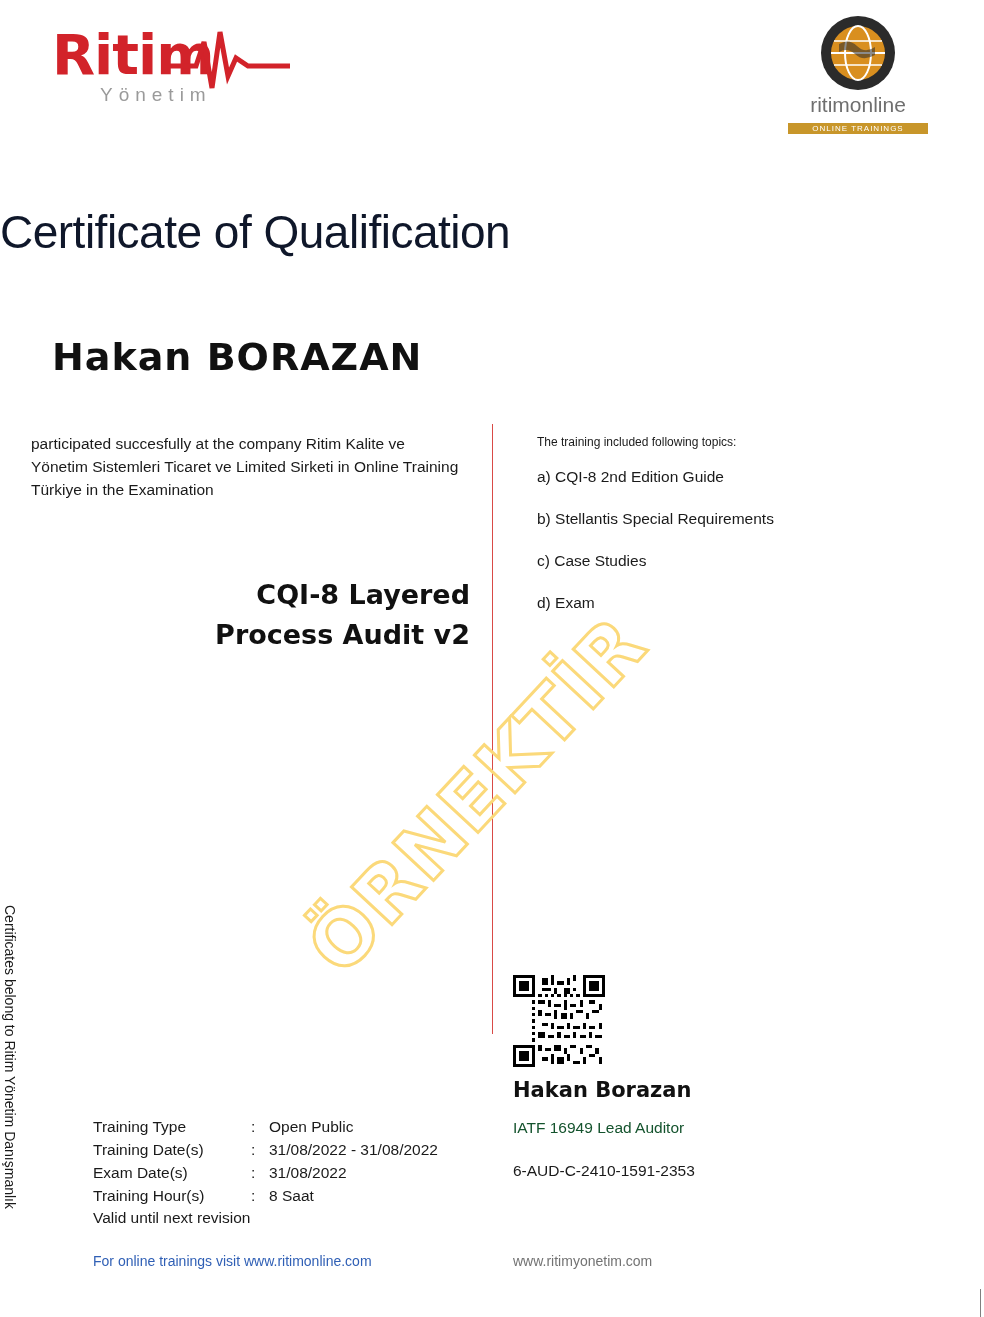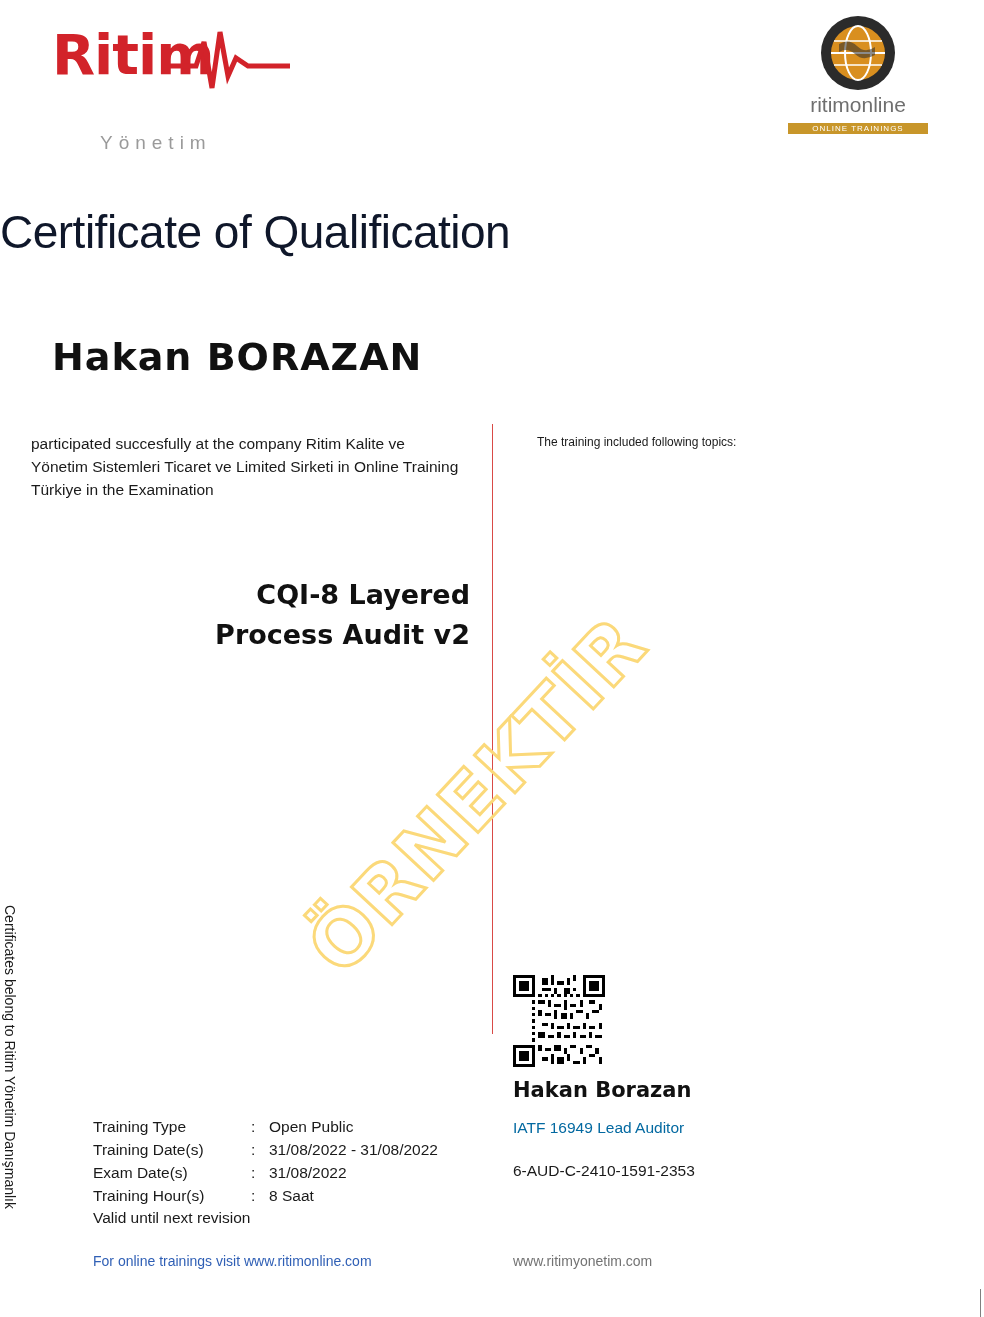--- a/index.html
+++ b/index.html
@@ -44,21 +44,20 @@
     top: 6px;
   }
   .brand-logo .yonetim-word {
     position: absolute;
     left: 48px;
     top: 62px;
     font-family: "Liberation Sans", sans-serif;
     font-size: 19px;
     letter-spacing: 6px;
     color: #9a9a9a;
-    margin-top: 48px;
   }
 
   .ritimonline-logo {
     position: absolute;
     right: 46px;
     top: 14px;
     width: 160px;
     height: 110px;
     text-align: center;
   }
@@ -222,21 +221,21 @@
     font-family: "DejaVu Sans", sans-serif;
     font-size: 21px;
     font-weight: bold;
     color: #111111;
   }
   .signer-title {
     position: absolute;
     left: 513px;
     top: 1119px;
     font-size: 15.5px;
-    color: #0369a1;
+    color: #14532d;
   }
   .signer-code {
     position: absolute;
     left: 513px;
     top: 1162px;
     font-size: 15.5px;
     color: #1a1a1a;
   }
 
   
@@ -324,20 +323,26 @@
   <div class="v-divider"></div>
 
   <div class="participation">participated succesfully at the company Ritim Kalite ve Yönetim Sistemleri Ticaret ve Limited Sirketi in Online Training Türkiye in the Examination</div>
 
   <div class="course-name">
     <div>CQI-8 Layered</div>
     <div>Process Audit v2</div>
   </div>
 
   <div class="topics-intro">The training included following topics:</div>
+  <div class="topics-list">
+    <div class="topic">a)  CQI-8 2nd Edition Guide</div>
+    <div class="topic">b)  Stellantis Special Requirements</div>
+    <div class="topic">c)  Case Studies</div>
+    <div class="topic">d)  Exam</div>
+  </div>
 
   <div class="watermark">
     <span>ÖRNEKTİR</span>
   </div>
 
   <div class="side-text">Certificates belong to Ritim Yönetim Danışmanlık</div>
 
   <div class="qr">
     <svg width="92" height="92" viewBox="0 0 29 29" shape-rendering="crispEdges">
       <rect width="29" height="29" fill="#ffffff"></rect>

